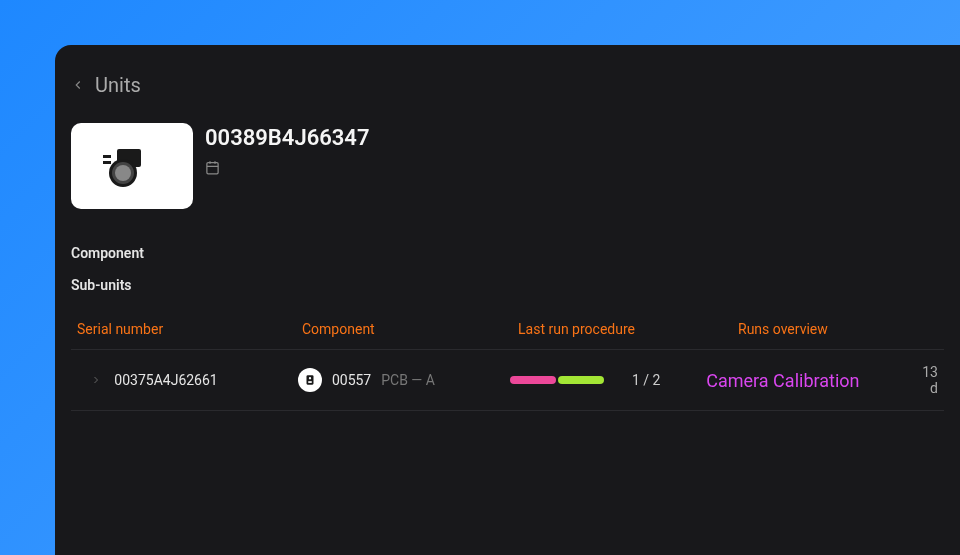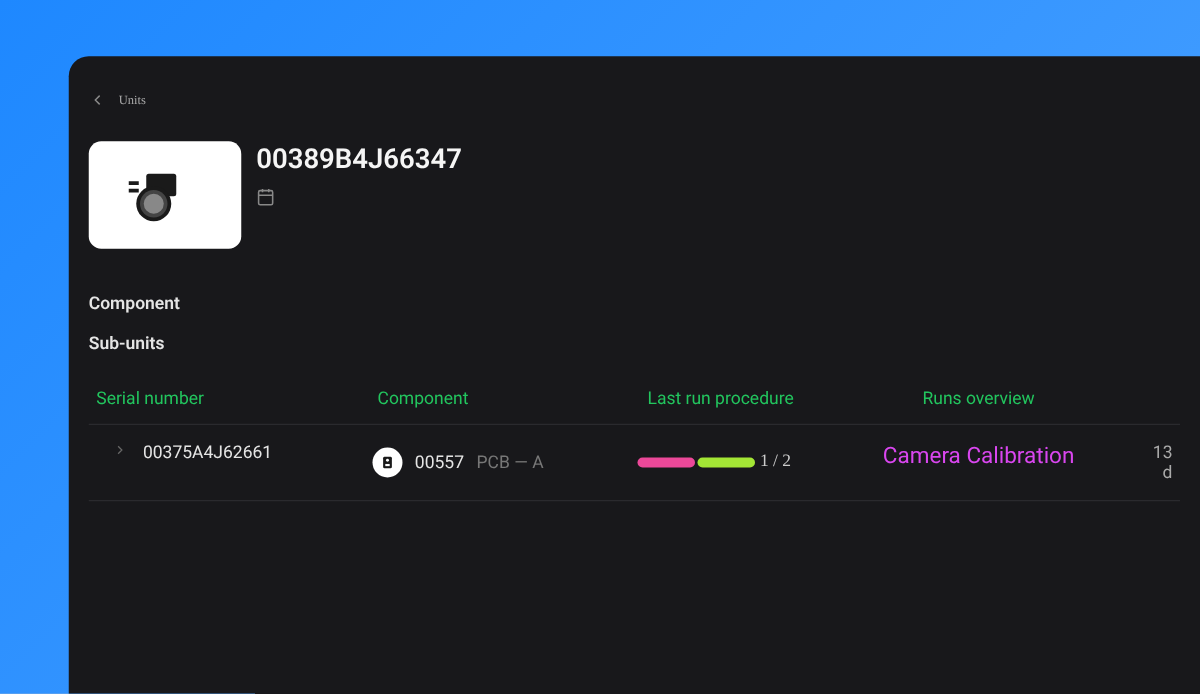--- a/index.html
+++ b/index.html
@@ -38,23 +38,22 @@
       margin-bottom: 26px;
     }
     .breadcrumb-back {
       color: #888;
       cursor: pointer;
       display: flex;
       align-items: center;
     }
     .breadcrumb-label {
       color: #aaa;
-      font-size: 10px;
+      font-size: 20px;
       cursor: pointer;
-      font-family: Liberation Serif, serif;
     }
     .header-row {
       display: flex;
       align-items: flex-start;
       gap: 12px;
       margin-bottom: 36px;
     }
     .thumbnail {
       width: 122px;
       height: 86px;
@@ -128,30 +127,31 @@
       margin-bottom: 36px;
     }
     .table-header-row {
       display: flex;
       align-items: center;
       padding: 12px 6px;
       border-bottom: 1px solid #2a2a2e;
     }
     .th {
       font-size: 14px;
-      color: #22c55e;
+      color: #f97316;
       font-weight: 400;
     }
     .col-serial { width: 225px; padding-left: 0; }
     .col-component { width: 216px; }
     .col-runs { width: 200px; }
     .col-lastrun { width: 220px; }
     .col-time { flex: 1; text-align: right; }
     .table-body-row {
       display: flex;
+      align-items: center;
       padding: 14px 6px;
       border-bottom: 1px solid #2a2a2e;
     }
     .expand-cell {
       width: 38px;
       display: flex;
       justify-content: center;
       color: #666;
       cursor: pointer;
     }
@@ -164,22 +164,21 @@
       width: 216px;
       display: flex;
       align-items: center;
       gap: 10px;
       font-size: 14px;
     }
     .runs-cell {
       width: 200px;
       display: flex;
       align-items: center;
-      gap: 4px;
-      font-family: Liberation Serif, serif;
+      gap: 28px;
     }
     .progress-bars {
       display: flex;
       gap: 2px;
     }
     .bar {
       height: 8px;
       border-radius: 4px;
     }
     .bar-pink {

